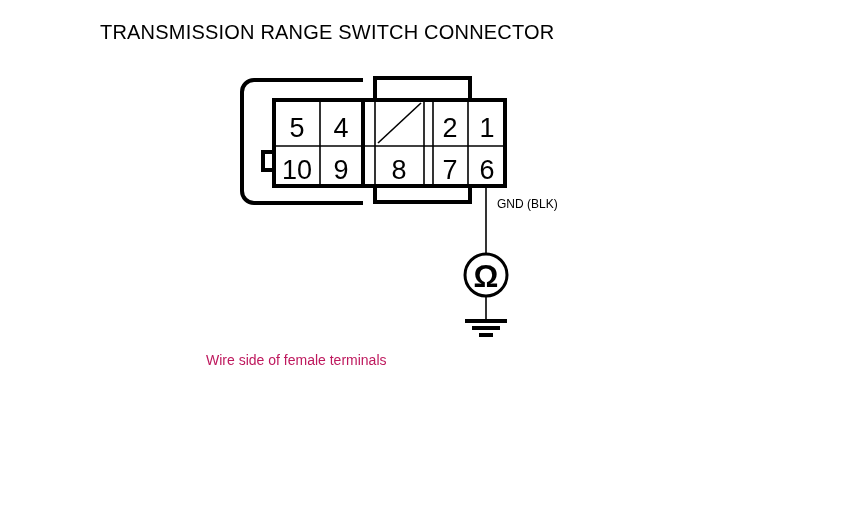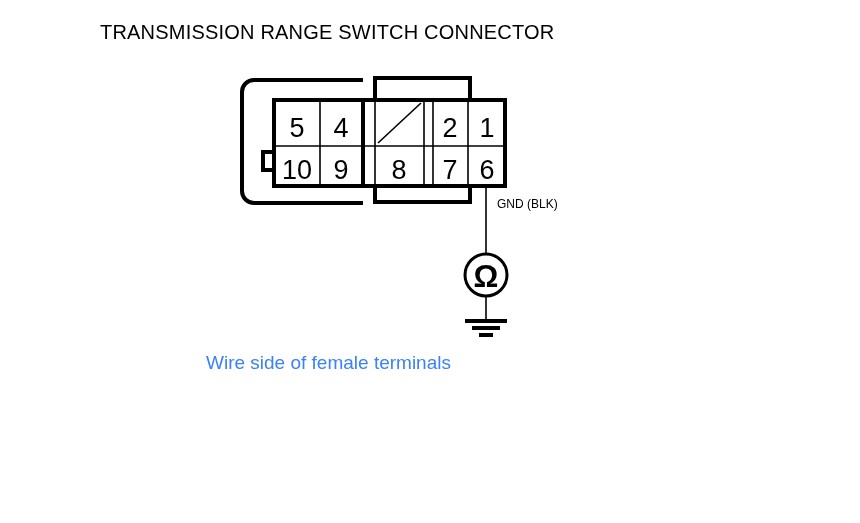--- a/index.html
+++ b/index.html
@@ -29,23 +29,23 @@
     top: 21px;
     font-size: 20px;
     letter-spacing: 0.2px;
     white-space: nowrap;
     color: #000;
   }
   .fig-caption {
     position: absolute;
     left: 206px;
     top: 352px;
-    font-size: 19px;
+    font-size: 14px;
     white-space: nowrap;
-    color: #3b82f6;
+    color: #be185d;
   }
   .wire-label {
     position: absolute;
     left: 497px;
     top: 197px;
     font-size: 12px;
     white-space: nowrap;
     color: #000;
   }
   svg.diagram {

